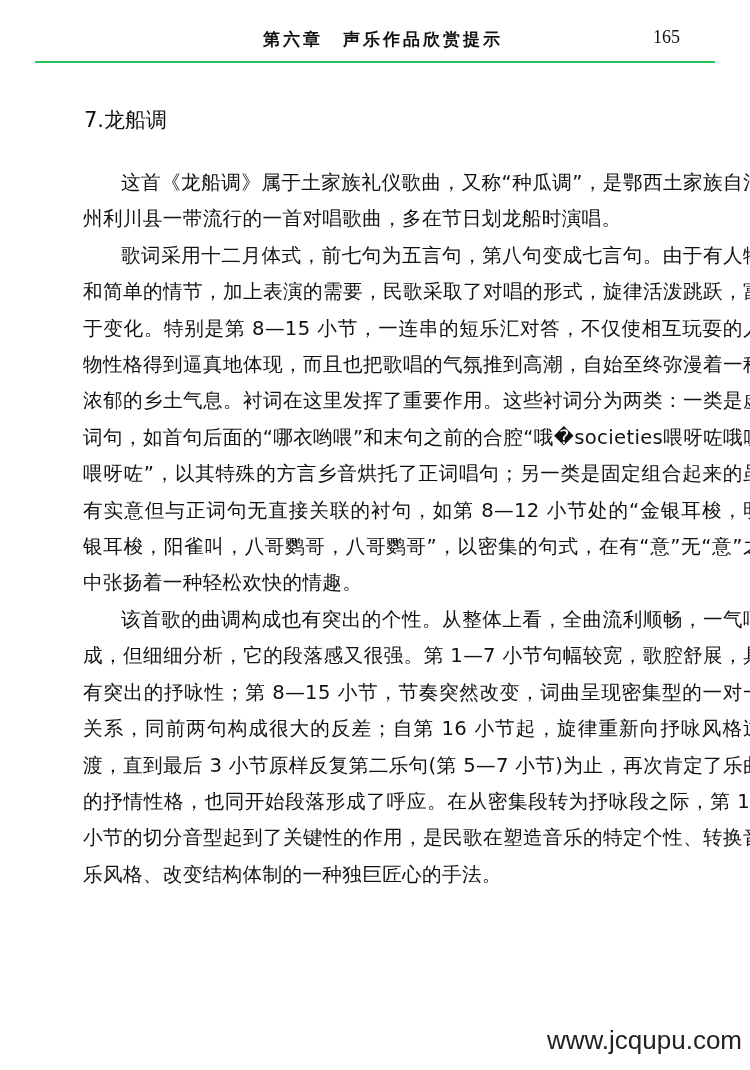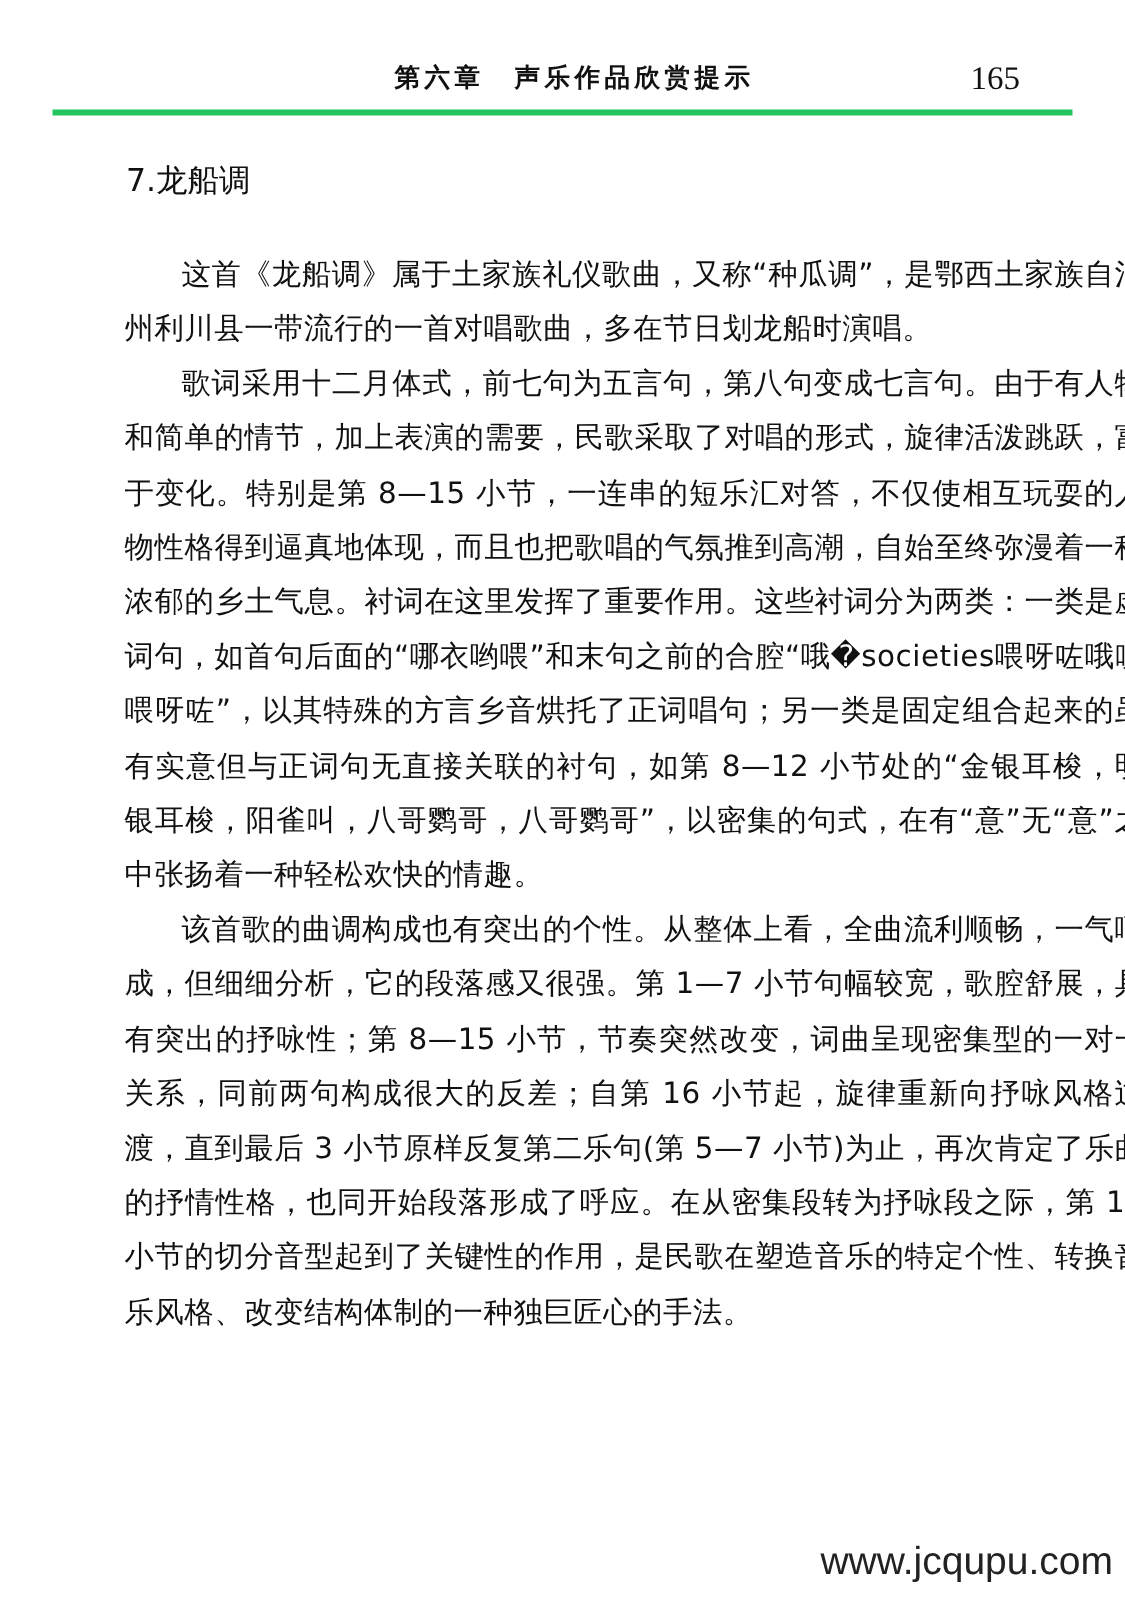--- a/index.html
+++ b/index.html
@@ -11,40 +11,40 @@
       width: 750px;
       height: 1070px;
       position: relative;
       overflow: hidden;
       color: #111111;
       font-family: "DejaVu Sans", "Liberation Sans", sans-serif;
     }
     .running-header {
       position: absolute;
       left: 35px;
-      top: 12px;
+      top: 0;
       width: 680px;
       height: 61px;
-      border-bottom: 4px solid #22c55e;
+      border-bottom: 2px solid #22c55e;
     }
     .chapter-title {
       position: absolute;
       left: 228px;
       top: 28px;
       font-size: 17px;
       font-weight: bold;
       letter-spacing: 3px;
       font-family: "DejaVu Serif", "Liberation Serif", serif;
     }
     .chapter-title .gap { display: inline-block; width: 20px; }
     .page-number {
       position: absolute;
       right: 35px;
       top: 27px;
-      font-size: 22px;
+      font-size: 18px;
       font-family: "Liberation Serif", "DejaVu Serif", serif;
       margin-left: 15px;
     }
     .section-heading {
       position: absolute;
       left: 84px;
       top: 106px;
       font-size: 21px;
       font-family: "DejaVu Sans", "Liberation Sans", sans-serif;
       font-weight: normal;

